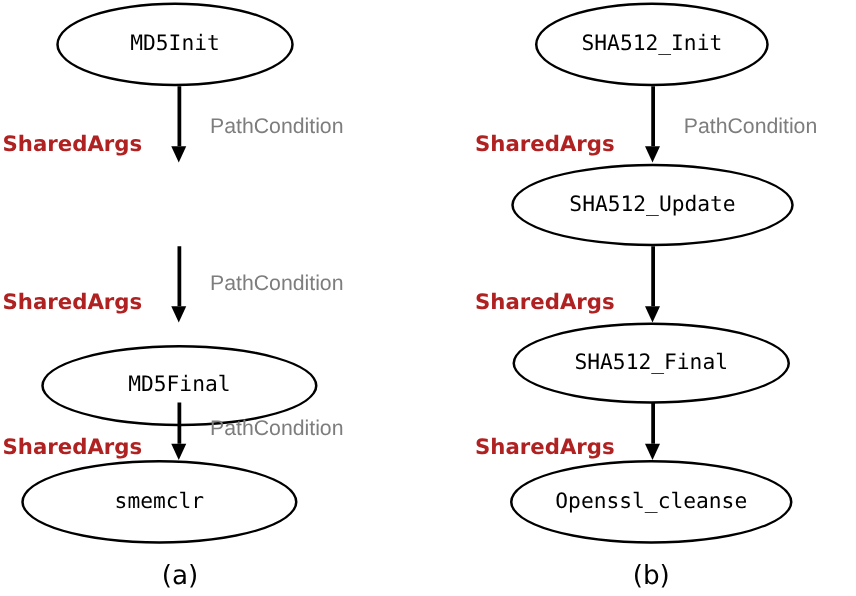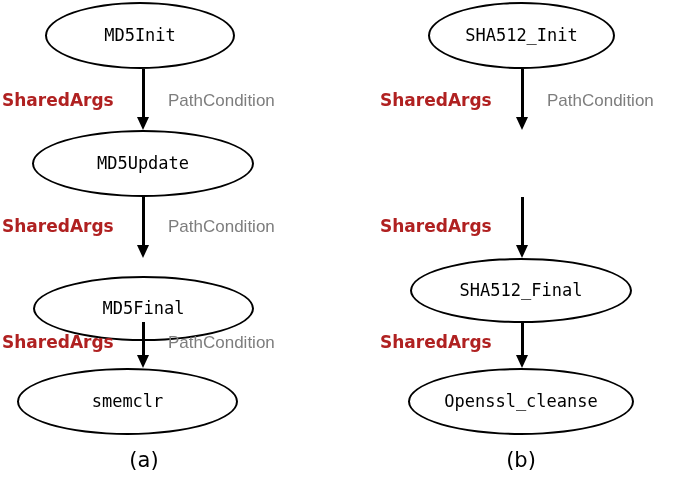--- a/index.html
+++ b/index.html
@@ -71,20 +71,21 @@
   .edge-label {
     position: absolute;
     white-space: nowrap;
     line-height: 1;
   }
   .label-shared {
     font-family: "DejaVu Sans", "Liberation Sans", sans-serif;
     font-size: 17px;
     font-weight: 600;
     color: #b02121;
+    margin-top: 16px;
   }
   .label-path {
     font-family: Liberation Sans, sans-serif;
     font-size: 17px;
     color: #7d7d7d;
   }
 
   .caption {
     position: absolute;
     font-family: "DejaVu Sans", "Liberation Sans", sans-serif;
@@ -106,23 +107,20 @@
       <span class="node-label">MD5Init</span>
     </div>
 
     <div class="edge" style="left:143px; top:69px;">
       <div class="edge-line" style="height:48px;"></div>
       <div class="edge-head" style="top:48px;"></div>
     </div>
     <div class="edge-label label-shared" style="left:2px; top:92px;">SharedArgs</div>
     <div class="edge-label label-path" style="left:168px; top:92px;">PathCondition</div>
 
-    <div class="node" style="left:32px; top:130px; width:222px; height:67px;">
-      <span class="node-label">MD5Update</span>
-    </div>
 
     <div class="edge" style="left:143px; top:197px;">
       <div class="edge-line" style="height:48px;"></div>
       <div class="edge-head" style="top:48px;"></div>
     </div>
     <div class="edge-label label-shared" style="left:2px; top:218px;">SharedArgs</div>
     <div class="edge-label label-path" style="left:168px; top:218px;">PathCondition</div>
 
     <div class="node" style="left:33px; top:276px; width:221px; height:65px;">
       <span class="node-label">MD5Final</span>
@@ -148,20 +146,23 @@
       <span class="node-label">SHA512_Init</span>
     </div>
 
     <div class="edge" style="left:180px; top:69px;">
       <div class="edge-line" style="height:48px;"></div>
       <div class="edge-head" style="top:48px;"></div>
     </div>
     <div class="edge-label label-shared" style="left:38px; top:92px;">SharedArgs</div>
     <div class="edge-label label-path" style="left:205px; top:92px;">PathCondition</div>
 
+    <div class="node" style="left:67px; top:131px; width:226px; height:66px;">
+      <span class="node-label">SHA512_Update</span>
+    </div>
 
     <div class="edge" style="left:180px; top:197px;">
       <div class="edge-line" style="height:48px;"></div>
       <div class="edge-head" style="top:48px;"></div>
     </div>
     <div class="edge-label label-shared" style="left:38px; top:218px;">SharedArgs</div>
     <div class="edge-label label-path" style="left:205px; top:218px;"></div>
 
     <div class="node" style="left:68px; top:258px; width:222px; height:65px;">
       <span class="node-label">SHA512_Final</span>

